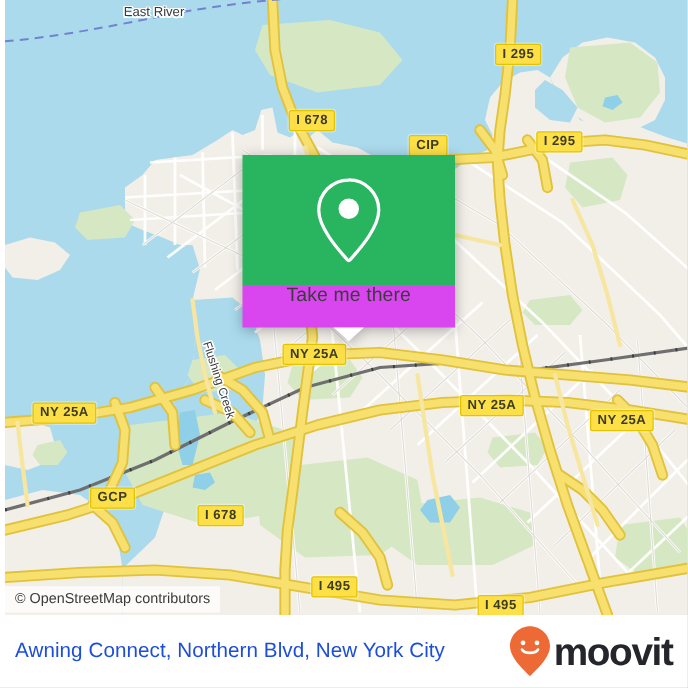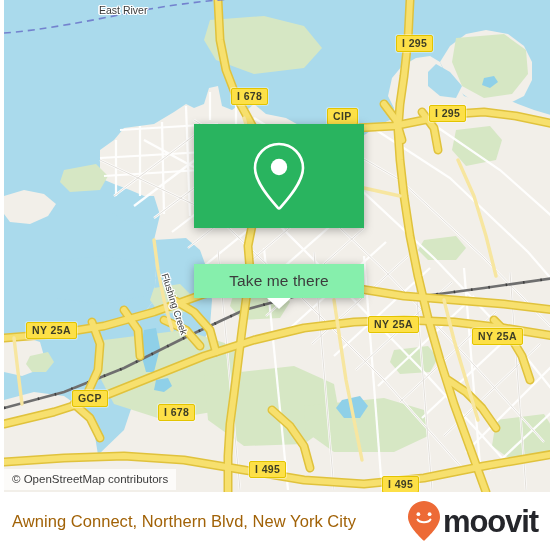--- a/index.html
+++ b/index.html
@@ -61,45 +61,44 @@
   
   #callout{
     position:absolute;left:190px;top:124px;width:170px;
     filter:drop-shadow(0 2px 5px rgba(0,0,0,.30));
   }
   #callout-top{
     background:#29b45f;height:104px;width:100%;
     display:flex;align-items:center;justify-content:center;
   }
   #callout-bottom{
-    background:#86efac;height:34px;width:100%;
-    display:flex;align-items:center;justify-content:center;
+    background:#d946ef;height:34px;width:100%;
+    display:flex;align-items:flex-start;justify-content:center;
     position:relative;
-    margin-top:36px;
   }
   #callout-label{
     color:#3c3c3c;font-size:15.5px;letter-spacing:.1px;
     font-family:"Liberation Sans", sans-serif;
   }
   #callout-tail{
     position:absolute;left:50%;bottom:-11px;margin-left:-12px;
     width:0;height:0;
     border-left:12px solid transparent;
     border-right:12px solid transparent;
     border-top:11px solid #ffffff;
   }
 
   
   #footer{
     position:absolute;left:0;top:492px;width:550px;height:58px;
     background:#ffffff;
   }
   #footer-title{
     position:absolute;left:12px;top:50%;transform:translateY(-50%);
-    color:#a16207;font-size:16.5px;letter-spacing:.05px;
+    color:#1d4ed8;font-size:16.5px;letter-spacing:.05px;
     white-space:nowrap;
     font-family:"Liberation Sans", sans-serif;
   }
   #brand{
     position:absolute;right:12px;top:50%;transform:translateY(-50%);
     display:flex;align-items:center;gap:2px;
   }
   #brand-word{
     color:#25262b;font-size:31px;font-weight:bold;letter-spacing:-1.1px;
     line-height:31px;

